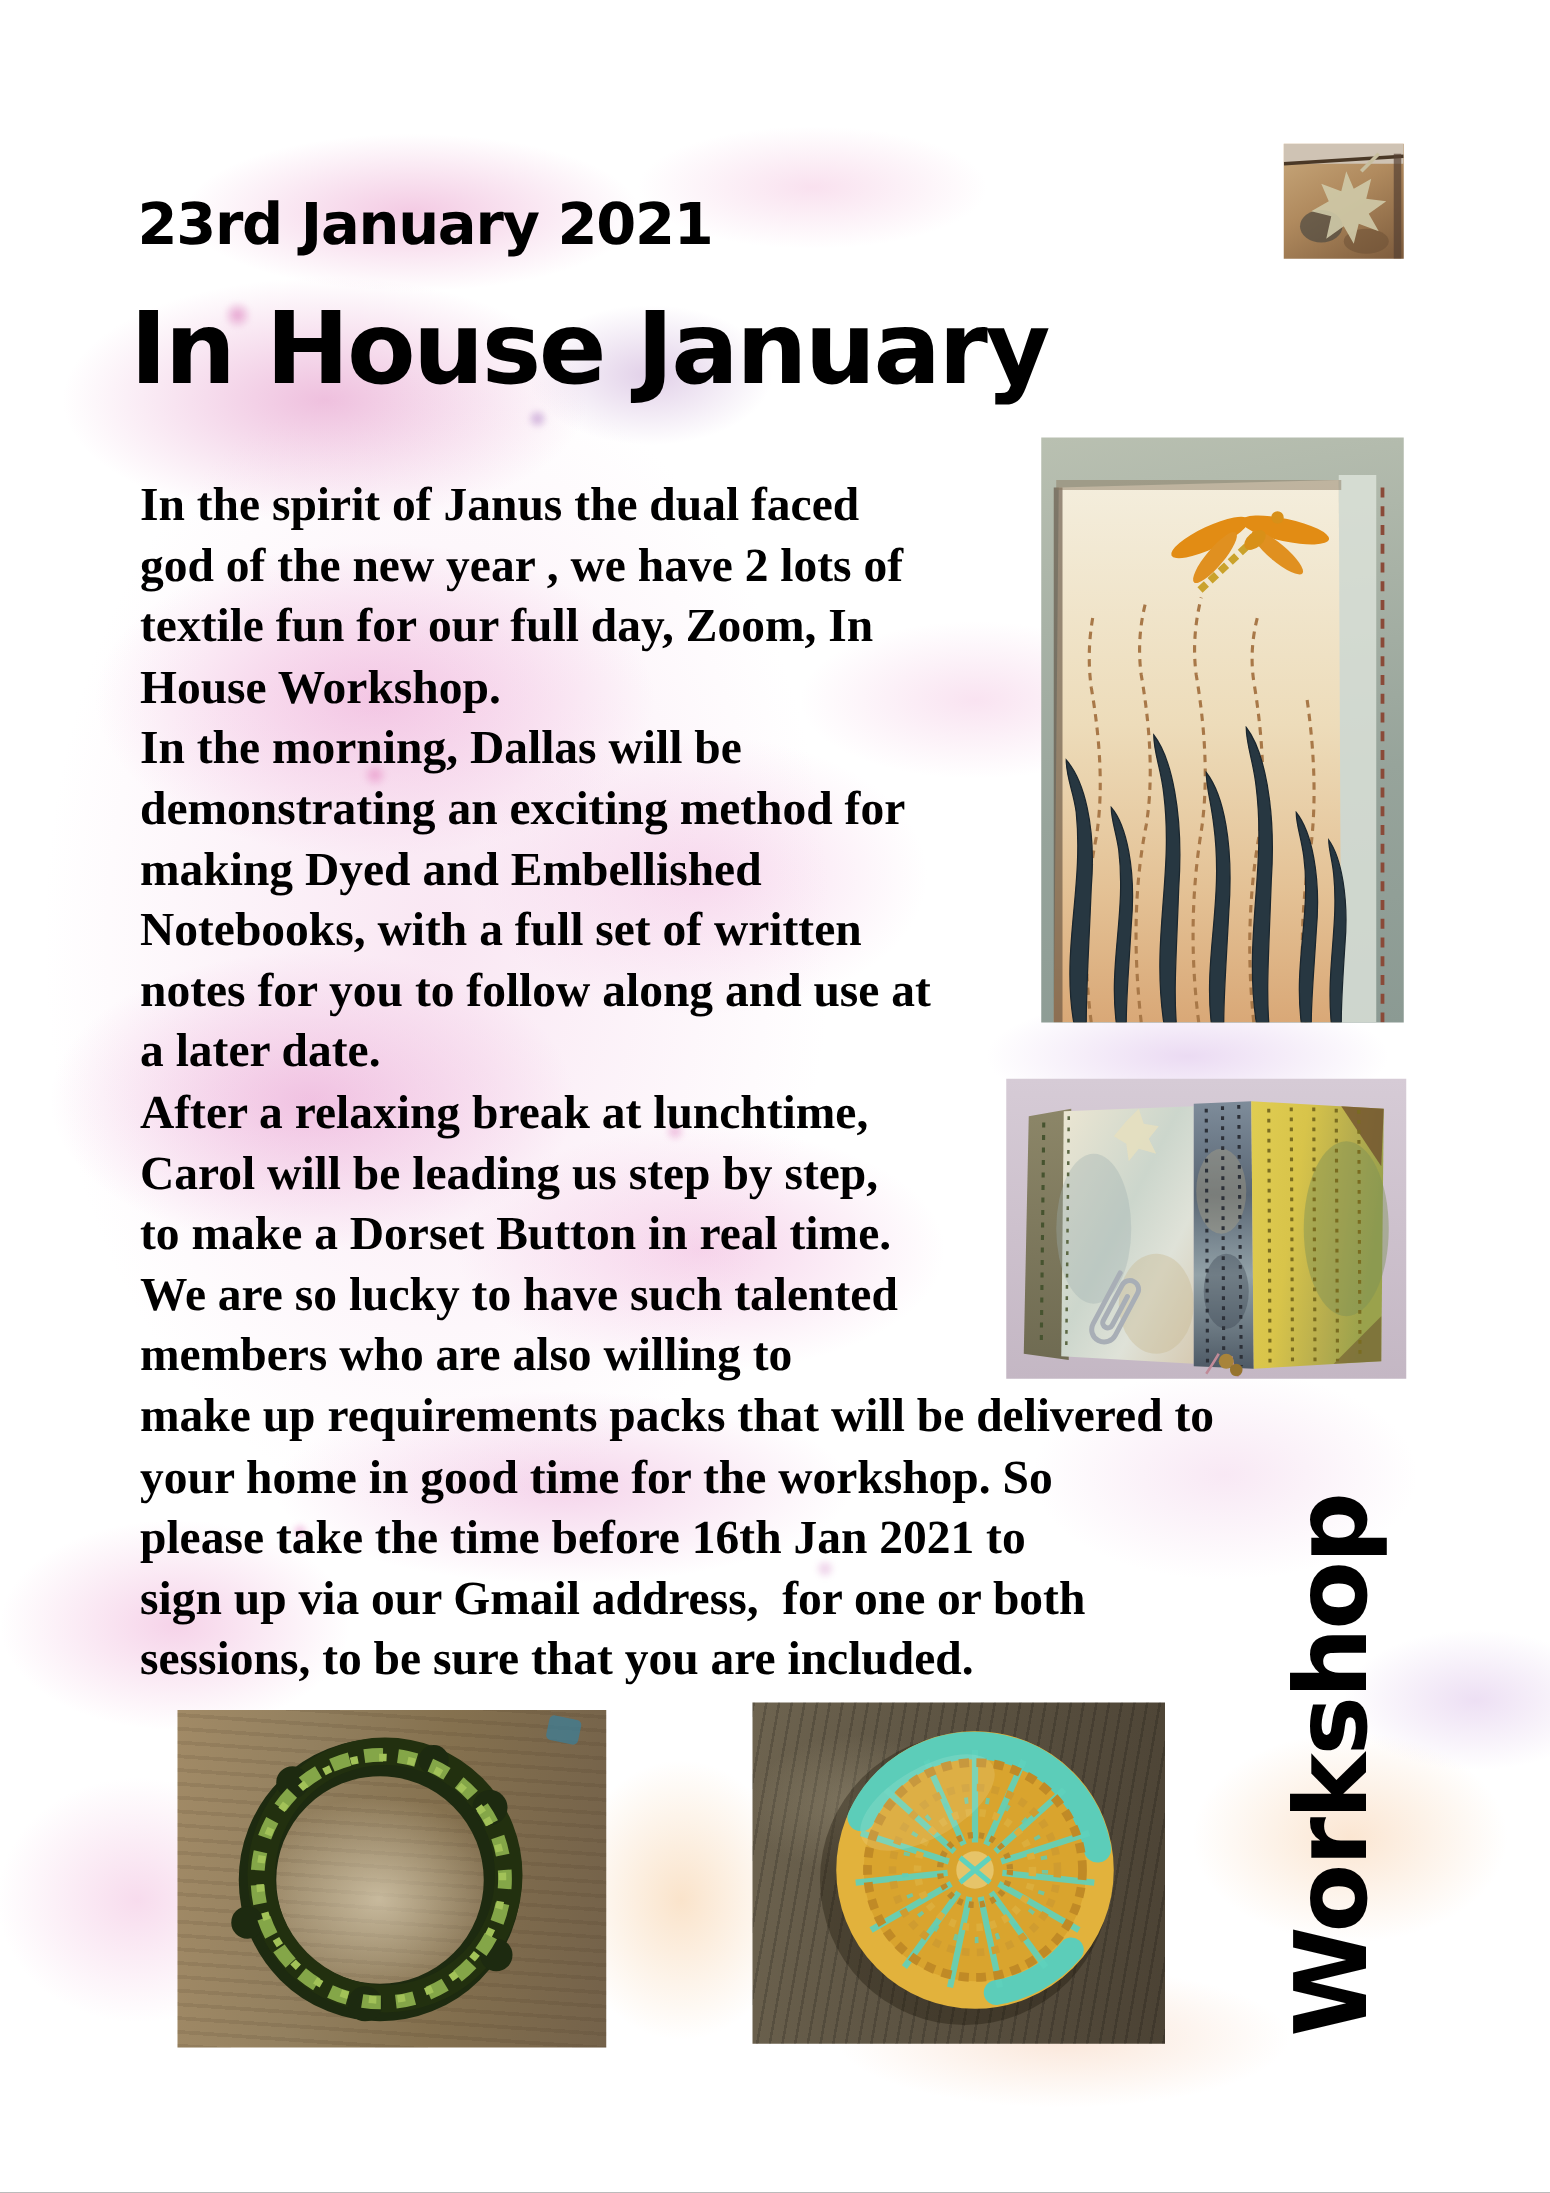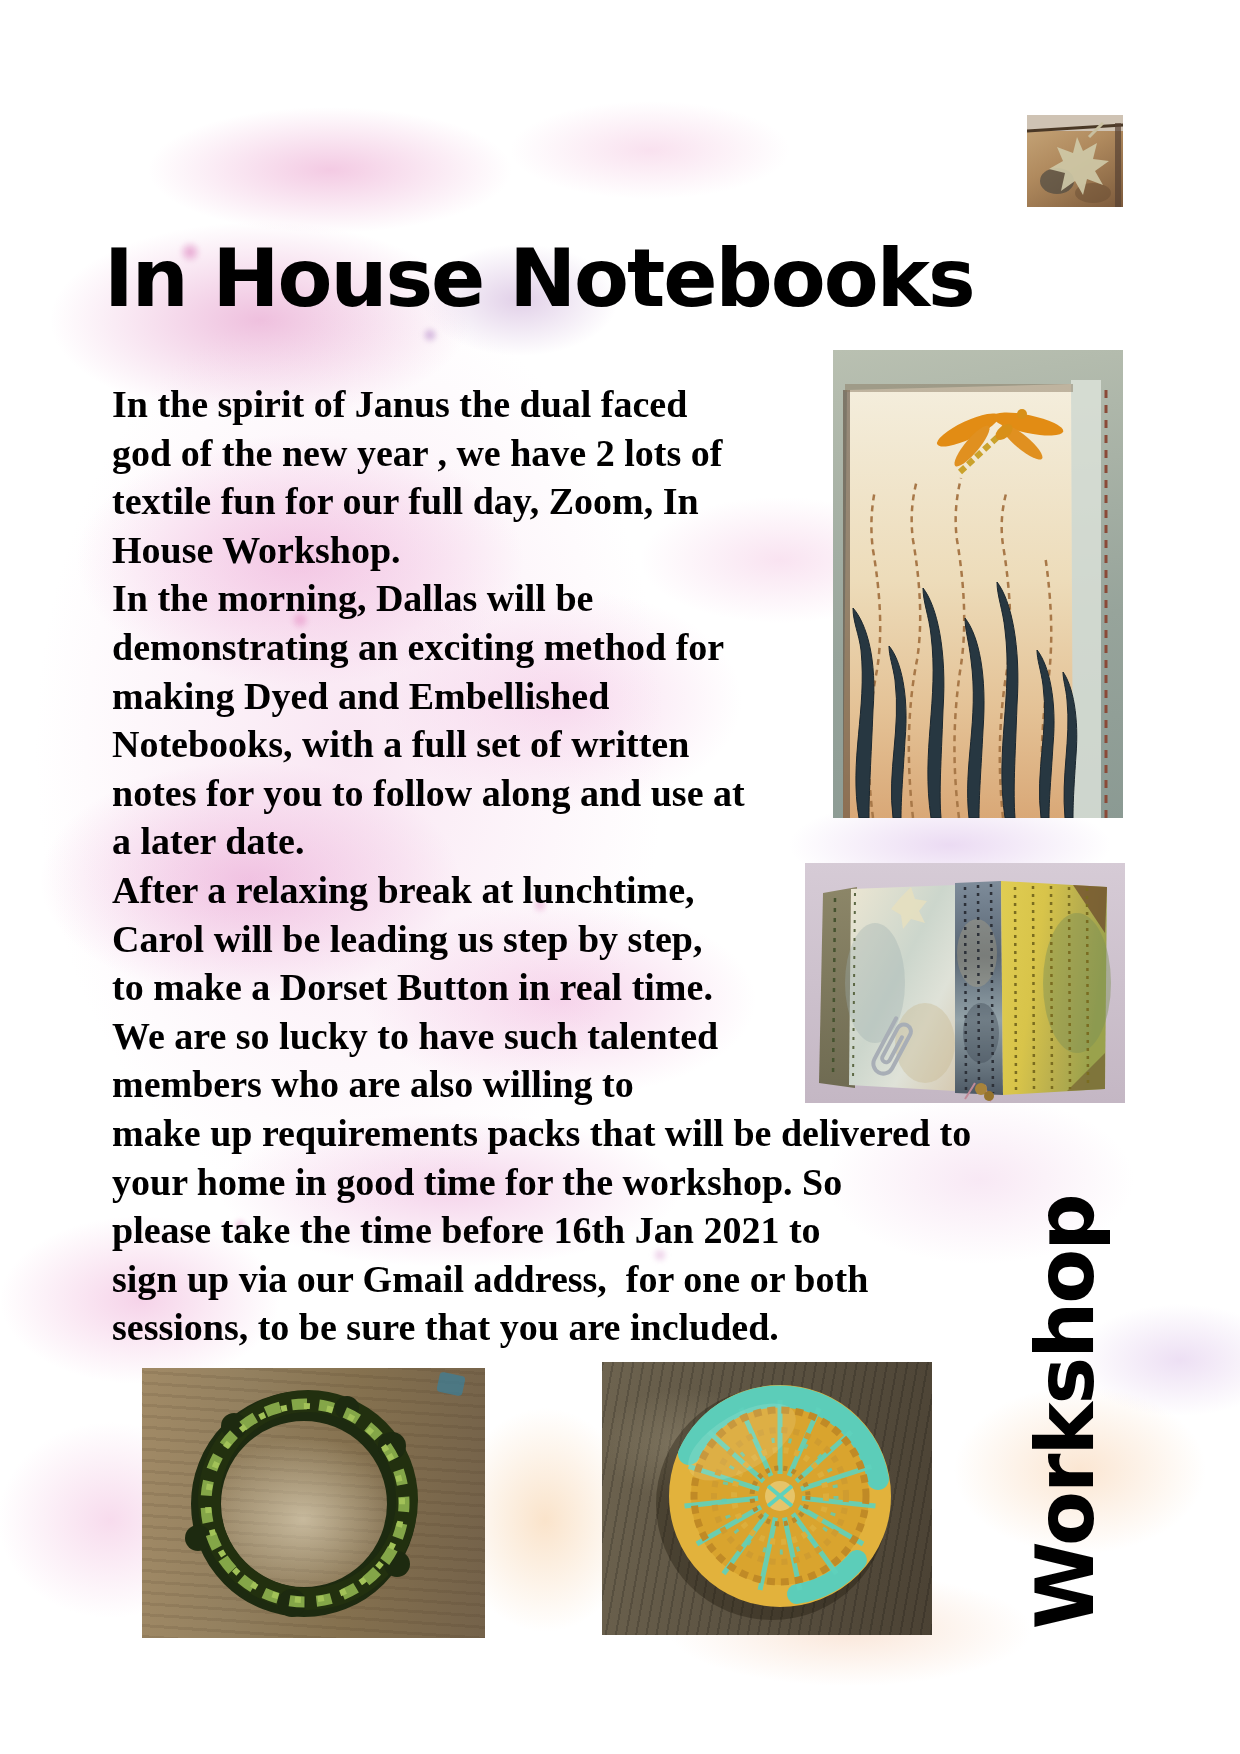--- a/index.html
+++ b/index.html
@@ -100,21 +100,22 @@
   }
 </style>
 </head>
 <body>
 
 <div class="page">
 
   <div class="wash"></div>
   <div class="speckles"></div>
 
-  <div class="main-title">In House Notebooks</div>
+  <div class="date-heading">23rd January 2021</div>
+  <div class="main-title">In House January</div>
   <div class="body-text">In the spirit of Janus the dual faced
 god of the new year , we have 2 lots of
 textile fun for our full day, Zoom, In
 House Workshop.
 In the morning, Dallas will be
 demonstrating an exciting method for
 making Dyed and Embellished
 Notebooks, with a full set of written
 notes for you to follow along and use at
 a later date.

